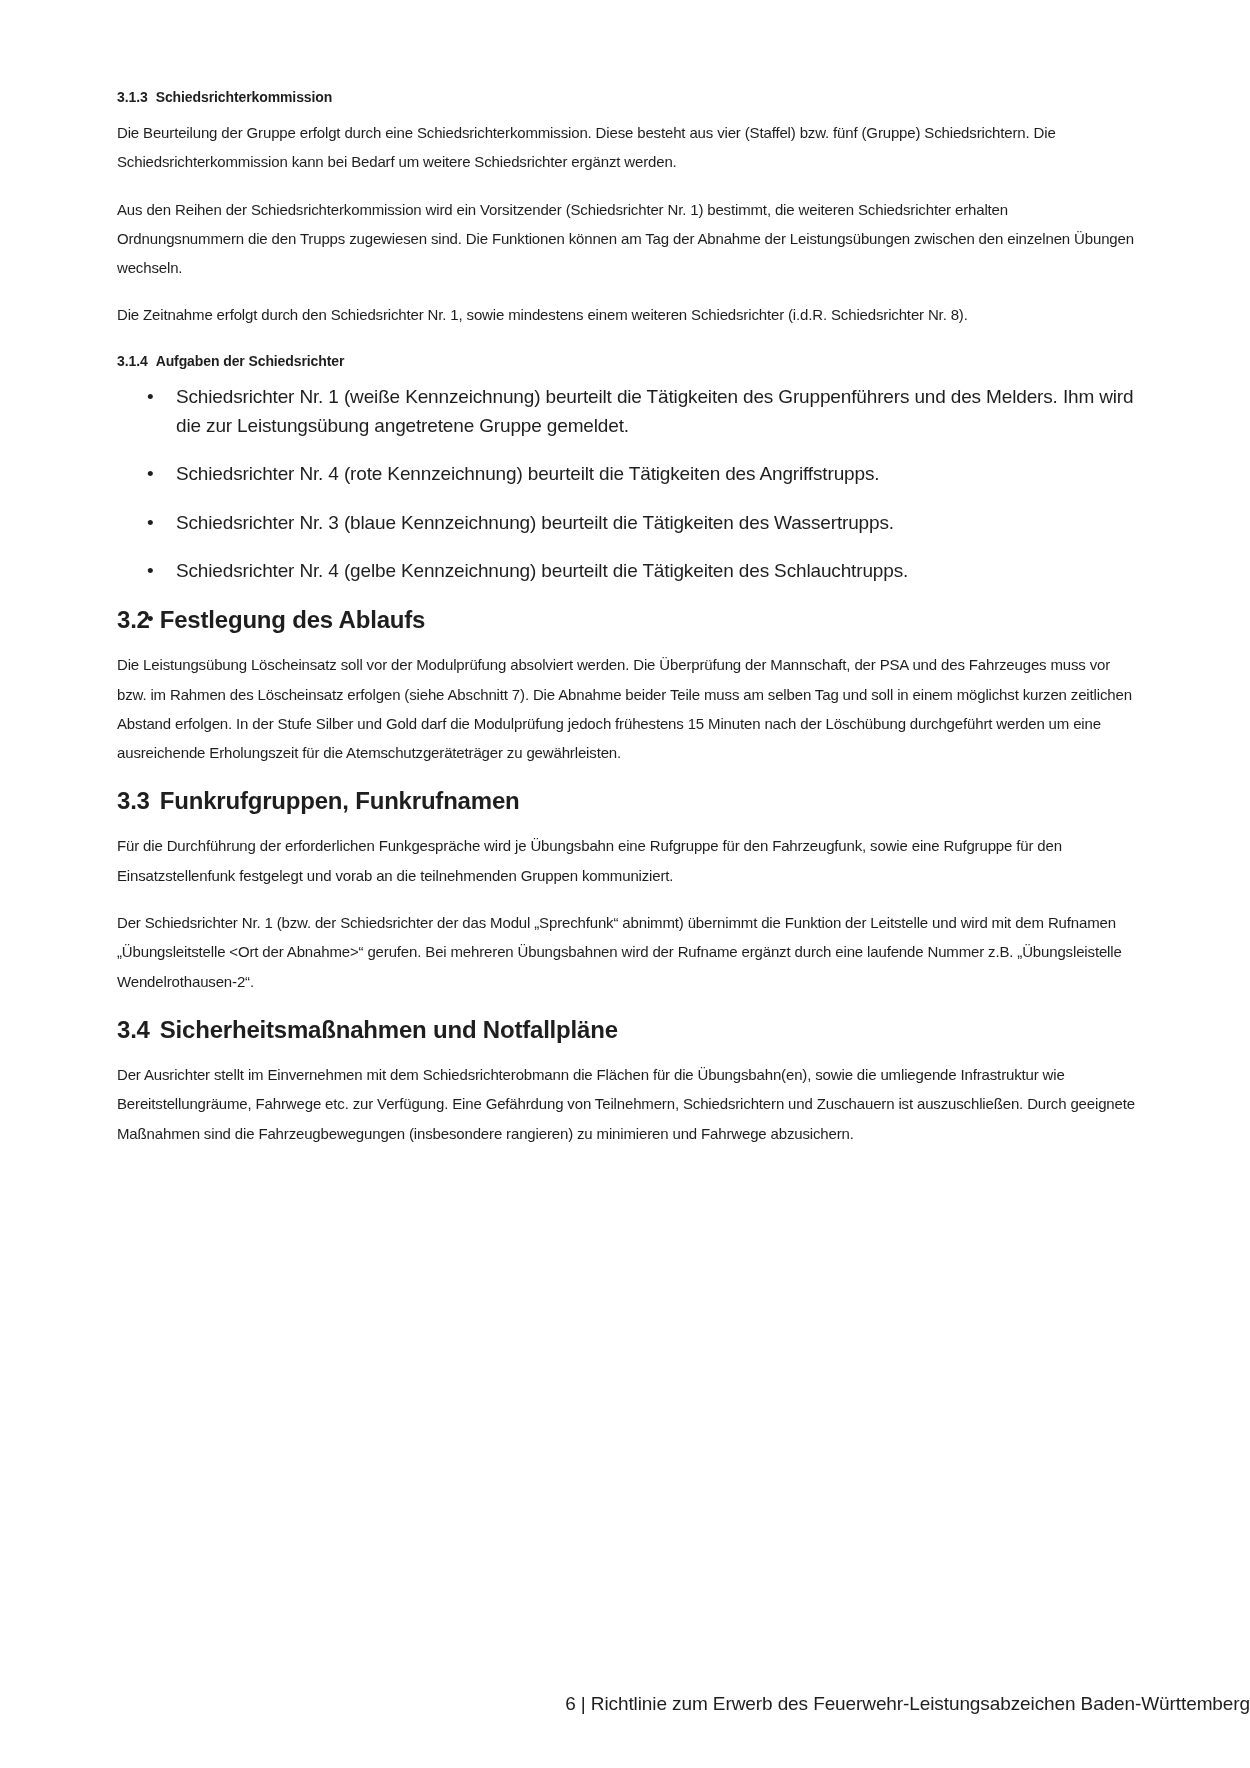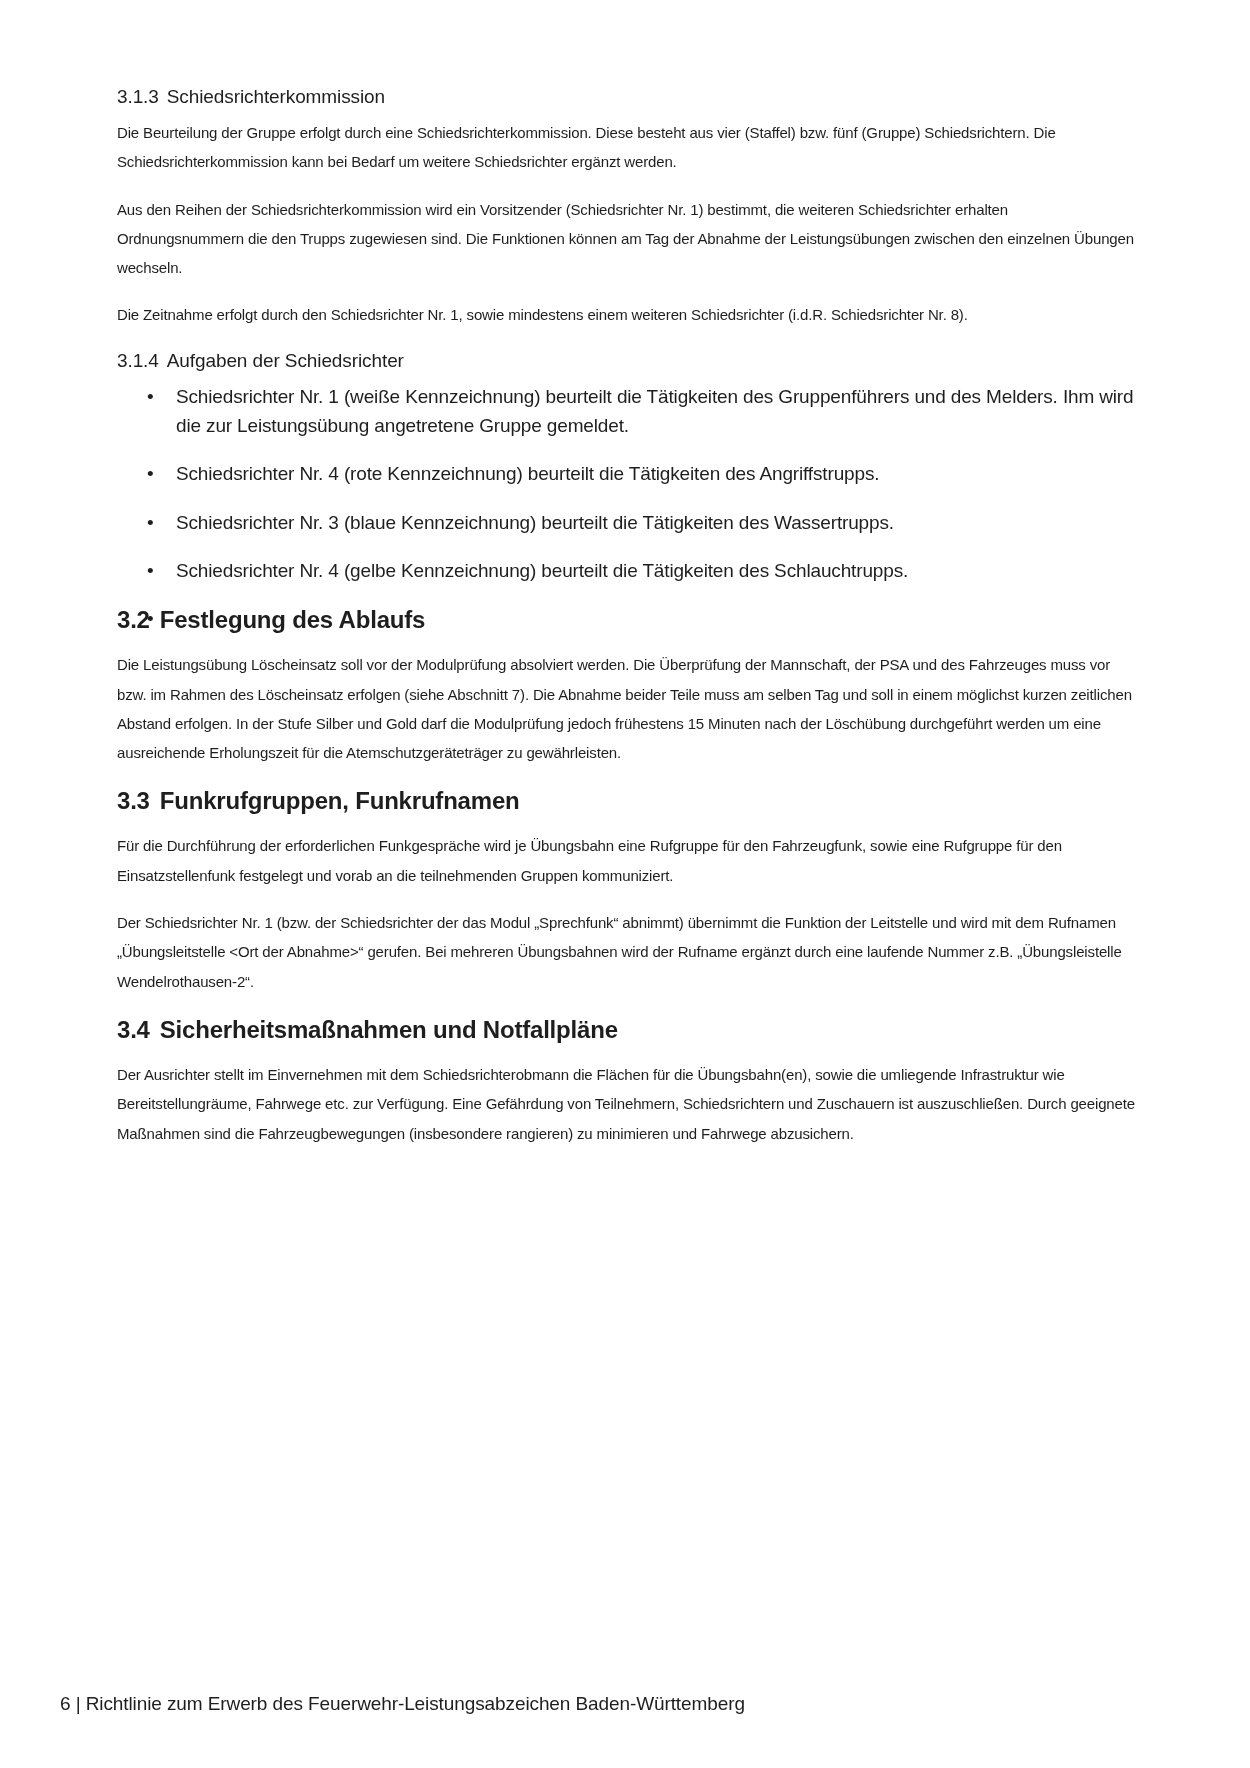--- a/index.html
+++ b/index.html
@@ -15,22 +15,22 @@
       font-family: "Liberation Sans", sans-serif;
       color: #1e1e1e;
     }
     .page {
       position: absolute;
       left: 117px;
       top: 84px;
       width: 1020px;
     }
     .h3 {
-      font-size: 19px;
-      font-weight: normal;
+      font-size: 14px;
+      font-weight: bold;
       margin: 0 0 8px 0;
       line-height: 26px;
       letter-spacing: -0.1px;
     }
     .h3 .num { margin-right: 8px; }
     .h2 {
       font-size: 24px;
       font-weight: bold;
       margin: 0 0 14px 0;
       line-height: 32px;
@@ -60,21 +60,21 @@
       position: absolute;
       left: 30px;
       top: 0;
     }
     .gap-h2 { margin-top: 16px; }
     .footer {
       position: absolute;
       left: 0;
       width: 1250px;
       top: 1691px;
-      text-align: left;
+      text-align: right;
       font-size: 19px;
       line-height: 26px;
       letter-spacing: -0.1px;
       padding-left: 60px;
       box-sizing: border-box;
     }
   </style>
 </head>
 <body>
 

